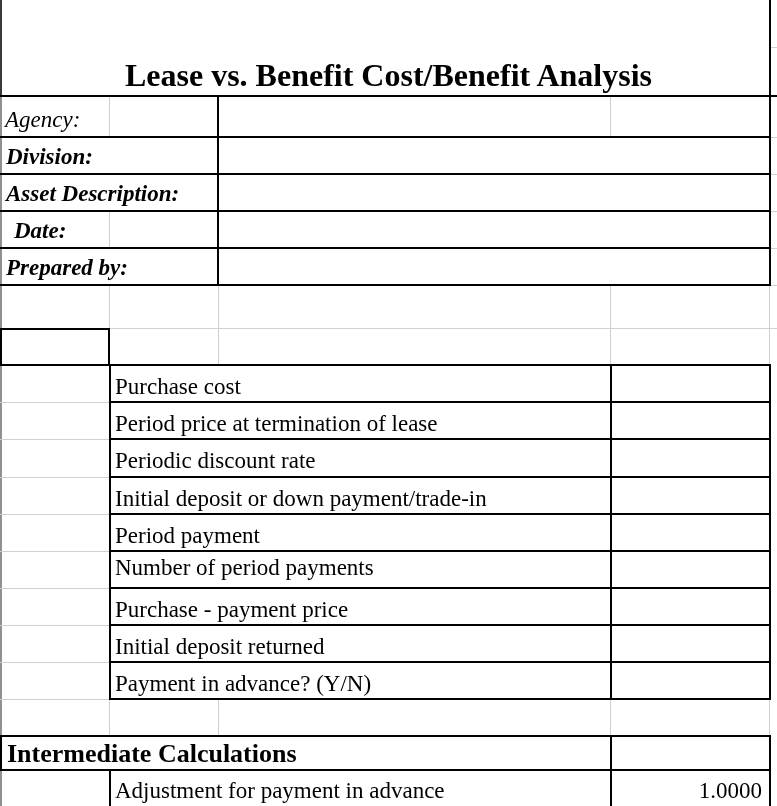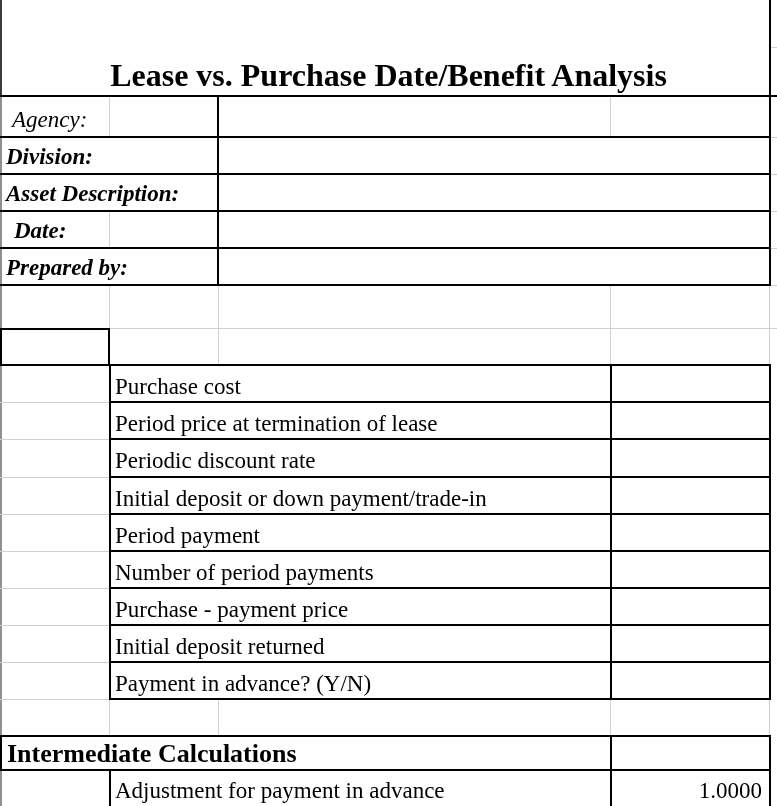--- a/index.html
+++ b/index.html
@@ -96,24 +96,24 @@
   <div class="vl" style="left:769px;top:364px;width:2px;height:336px;"></div>
 
   <div class="hl" style="left:0;top:735px;width:771px;height:2px;"></div>
   <div class="hl" style="left:0;top:769px;width:771px;height:2px;"></div>
   <div class="vl" style="left:0;top:735px;width:2px;height:36px;"></div>
   <div class="vl" style="left:610px;top:735px;width:2px;height:71px;"></div>
   <div class="vl" style="left:769px;top:735px;width:2px;height:71px;"></div>
   <div class="vl" style="left:109px;top:769px;width:2px;height:37px;"></div>
 
   <div class="cell bcenter title" style="left:0;top:47px;width:777px;height:46px;padding-bottom:1px;">
-      <span>Lease vs. Purchase Date/Benefit Analysis</span>
+      <span>Lease vs. Benefit Cost/Benefit Analysis</span>
     </div>
 
-  <div class="cell bleft formlbl-light" style="left:12px;top:96px;width:300px;height:36px;padding-bottom:20px;">
+  <div class="cell bleft formlbl-light" style="left:5px;top:96px;width:300px;height:36px;padding-bottom:20px;">
       <span>Agency:</span>
     </div>
   <div class="cell bleft formlbl" style="left:6px;top:137px;width:300px;height:32px;padding-bottom:4px;">
       <span>Division:</span>
     </div>
   <div class="cell bleft formlbl" style="left:6px;top:174px;width:300px;height:32px;padding-bottom:4px;">
       <span>Asset Description:</span>
     </div>
   <div class="cell bleft formlbl" style="left:14px;top:211px;width:300px;height:32px;padding-bottom:8px;">
       <span>Date:</span>
@@ -137,21 +137,21 @@
     </div>
   <div class="cell bleft rowlbl" style="left:115px;top:440px;width:490px;height:33px;padding-bottom:4px;">
       <span>Periodic discount rate</span>
     </div>
   <div class="cell bleft rowlbl" style="left:115px;top:478px;width:490px;height:33px;padding-bottom:4px;">
       <span>Initial deposit or down payment/trade-in</span>
     </div>
   <div class="cell bleft rowlbl" style="left:115px;top:515px;width:490px;height:33px;padding-bottom:4px;">
       <span>Period payment</span>
     </div>
-  <div class="cell bleft rowlbl" style="left:115px;top:552px;width:490px;height:33px;padding-bottom:4px;">
+  <div class="cell bleft rowlbl" style="left:115px;top:552px;width:490px;height:33px;padding-bottom:4px;align-items:center;">
       <span>Number of period payments</span>
     </div>
   <div class="cell bleft rowlbl" style="left:115px;top:589px;width:490px;height:33px;padding-bottom:4px;">
       <span>Purchase - payment price</span>
     </div>
   <div class="cell bleft rowlbl" style="left:115px;top:626px;width:490px;height:33px;padding-bottom:4px;">
       <span>Initial deposit returned</span>
     </div>
   <div class="cell bleft rowlbl" style="left:115px;top:663px;width:490px;height:33px;padding-bottom:19px;">
       <span>Payment in advance? (Y/N)</span>

